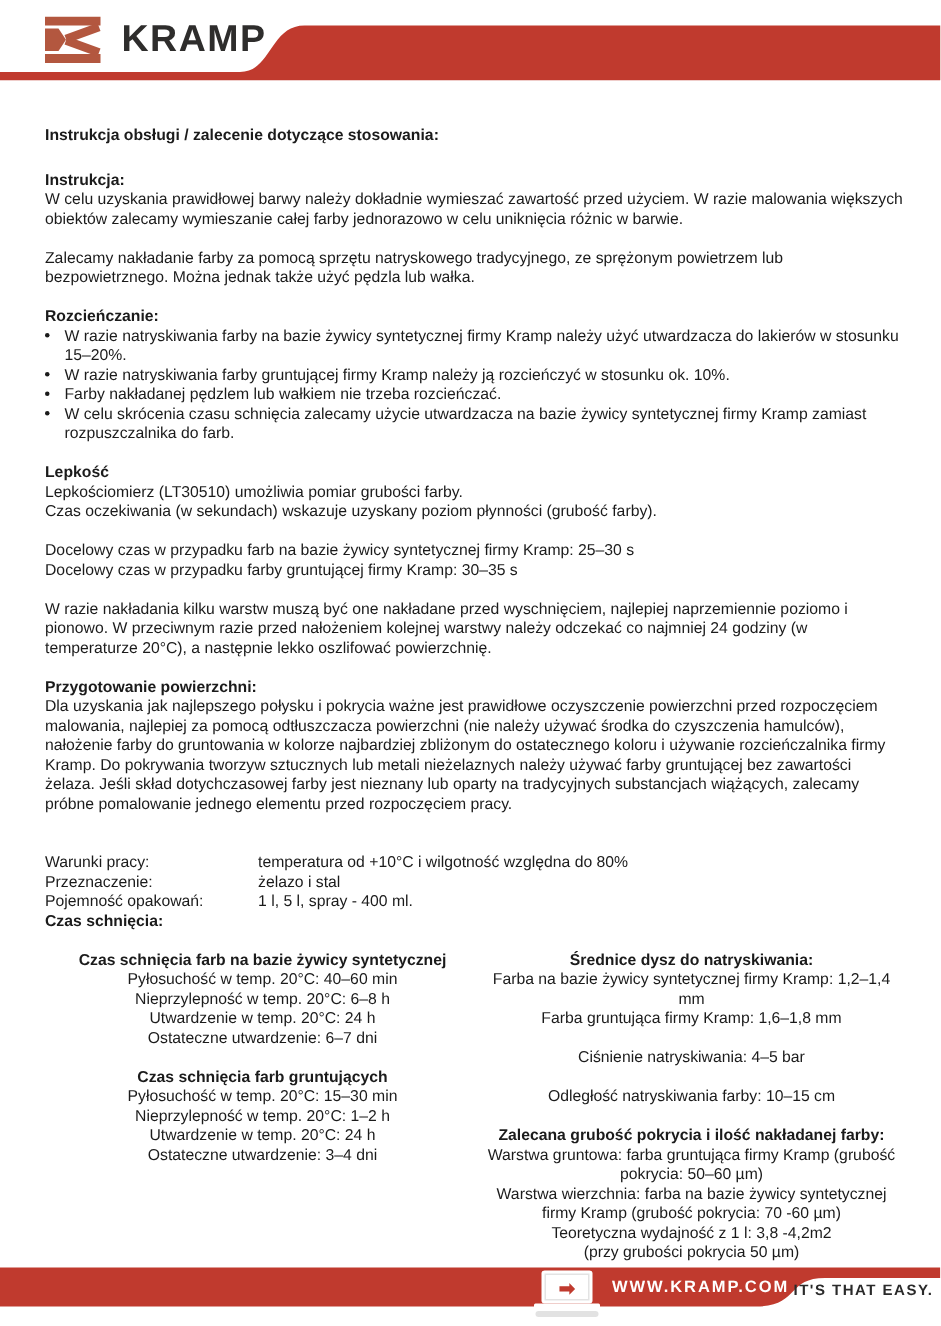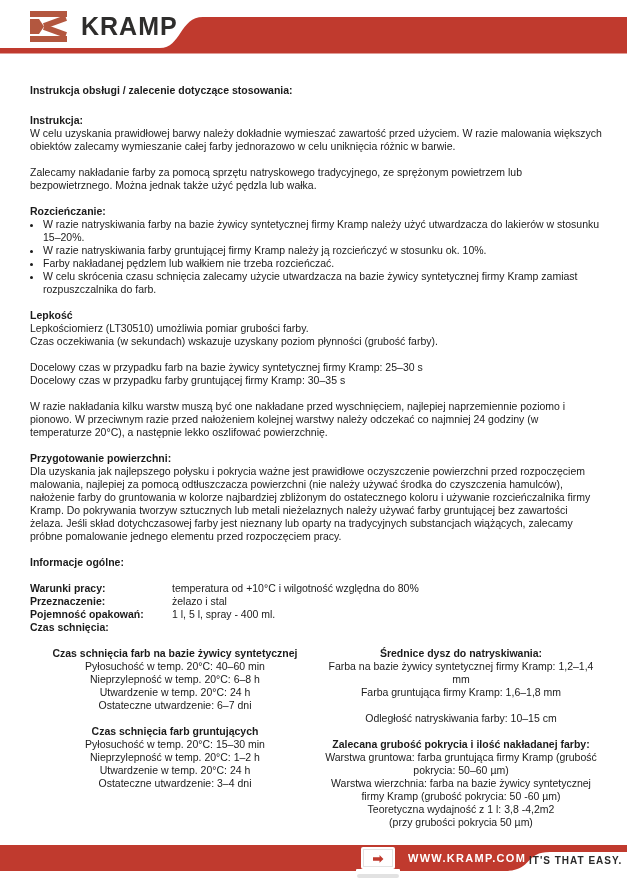--- a/index.html
+++ b/index.html
@@ -21,21 +21,21 @@
     font-size:10.5px;line-height:13px;
   }
   .h{font-weight:bold;}
   .title{margin:0 0 17px 0;}
   .doc p{margin:0 0 13px 0;}
   .doc .line{margin:0;}
   .sp{height:13px;}
   ul.bullets{margin:0 0 13px 0;padding:0 0 0 13px;list-style:disc;}
   ul.bullets li{margin:0;}
   .inforow{display:flex;}
-  .inforow .lbl{width:142px;flex:0 0 142px;font-weight:bold;}
+  .inforow .lbl{width:142px;flex:0 0 142px;}
   .cols{display:flex;margin-top:13px;}
   .colL{width:290px;flex:0 0 290px;}
   .colR{flex:1;}
   .blk{margin-bottom:13px;text-align:center;}
   .nw{white-space:nowrap;}
   
   .footer-band-svg{position:absolute;left:0;top:843px;}
   .monitor{
     position:absolute;left:361px;top:847px;width:34px;height:22px;
     background:#ffffff;border-radius:2px;display:flex;align-items:center;justify-content:center;
@@ -110,21 +110,20 @@
     <div class="sp"></div>
     <p>W razie nakładania kilku warstw muszą być one nakładane przed wyschnięciem, najlepiej naprzemiennie poziomo i pionowo. W przeciwnym razie przed nałożeniem kolejnej warstwy należy odczekać co najmniej 24 godziny (w temperaturze 20°C), a następnie lekko oszlifować powierzchnię.</p>
   </div>
 
   <div class="sec">
     <div class="h">Przygotowanie powierzchni:</div>
     <p>Dla uzyskania jak najlepszego połysku i pokrycia ważne jest prawidłowe oczyszczenie powierzchni przed rozpoczęciem malowania, najlepiej za pomocą odtłuszczacza powierzchni (nie należy używać środka do czyszczenia hamulców), nałożenie farby do gruntowania w kolorze najbardziej zbliżonym do ostatecznego koloru i używanie rozcieńczalnika firmy Kramp. Do pokrywania tworzyw sztucznych lub metali nieżelaznych należy używać farby gruntującej bez zawartości żelaza. Jeśli skład dotychczasowej farby jest nieznany lub oparty na tradycyjnych substancjach wiążących, zalecamy próbne pomalowanie jednego elementu przed rozpoczęciem pracy.</p>
   </div>
 
   <div class="sec">
-    <div class="h">Informacje ogólne:</div>
     <div class="sp"></div>
     <div class="inforow">
       <span class="lbl">Warunki pracy:</span>
       <span class="val">temperatura od +10°C i wilgotność względna do 80%</span>
     </div>
     <div class="inforow">
       <span class="lbl">Przeznaczenie:</span>
       <span class="val">żelazo i stal</span>
     </div>
     <div class="inforow">
@@ -151,26 +150,29 @@
         <div class="line">Ostateczne utwardzenie: 3–4 dni</div>
       </div>
     </div>
     <div class="colR">
       <div class="blk">
         <div class="h">Średnice dysz do natryskiwania:</div>
         <div class="line">Farba na bazie żywicy syntetycznej firmy Kramp: 1,2–1,4 mm</div>
         <div class="line">Farba gruntująca firmy Kramp: 1,6–1,8 mm</div>
       </div>
       <div class="blk">
+        <div class="line">Ciśnienie natryskiwania: 4–5 bar</div>
+      </div>
+      <div class="blk">
         <div class="line">Odległość natryskiwania farby: 10–15 cm</div>
       </div>
       <div class="blk">
         <div class="h nw">Zalecana grubość pokrycia i ilość nakładanej farby:</div>
         <div class="line">Warstwa gruntowa: farba gruntująca firmy Kramp (grubość pokrycia: 50–60 µm)</div>
-        <div class="line">Warstwa wierzchnia: farba na bazie żywicy syntetycznej firmy Kramp (grubość pokrycia: 50 -60 µm)</div>
+        <div class="line">Warstwa wierzchnia: farba na bazie żywicy syntetycznej firmy Kramp (grubość pokrycia: 70 -60 µm)</div>
         <div class="line">Teoretyczna wydajność z 1 l: 3,8 -4,2m2</div>
         <div class="line">(przy grubości pokrycia 50 µm)</div>
       </div>
     </div>
   </div>
 
 </div>
 
 <svg class="footer-band-svg" width="627" height="41" viewBox="0 0 627 41">
   <path d="M0 2 H627 V9 H550 C 524 9, 533 28, 504 28 H0 Z" fill="#c03a2e"></path>

